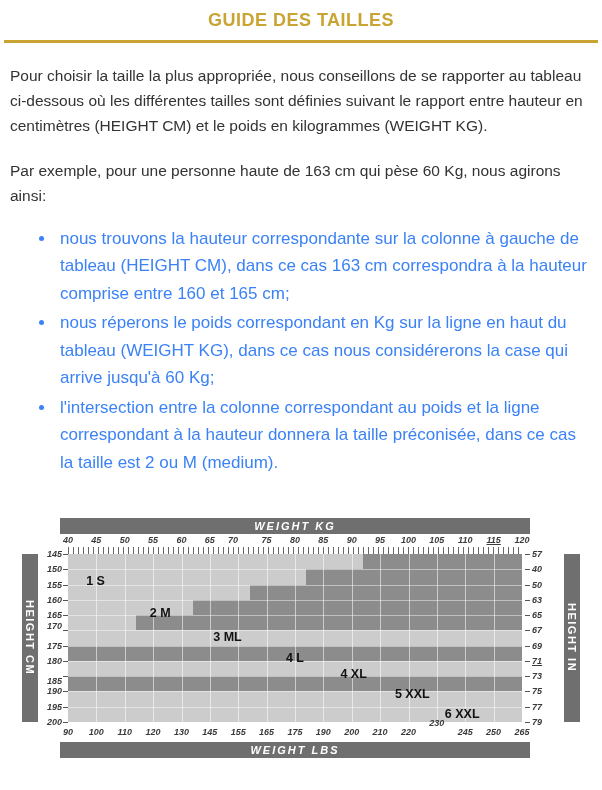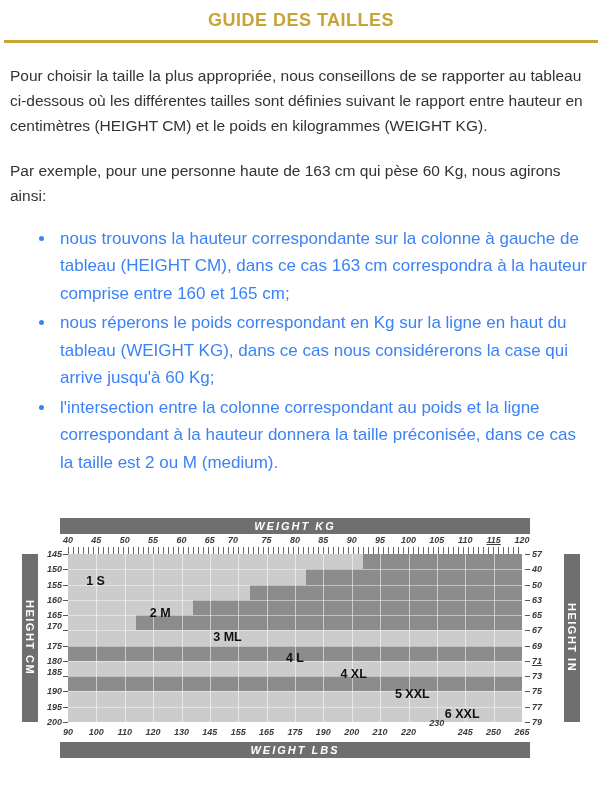--- a/index.html
+++ b/index.html
@@ -238,21 +238,21 @@
           <div class="tick tick-left" style="left: 40px; width: 22px; top: 91.8182px;">160</div>
           <div class="dash" style="left: 63px; width: 5px; height: 1px; top: 91.8182px;"></div>
           <div class="tick tick-left" style="left: 40px; width: 22px; top: 107.091px;">165</div>
           <div class="dash" style="left: 63px; width: 5px; height: 1px; top: 107.091px;"></div>
           <div class="tick tick-left" style="left: 40px; width: 22px; top: 110px; margin-top: 8px;">170</div>
           <div class="dash" style="left: 63px; width: 5px; height: 1px; top: 122.364px;"></div>
           <div class="tick tick-left" style="left: 40px; width: 22px; top: 137.636px;">175</div>
           <div class="dash" style="left: 63px; width: 5px; height: 1px; top: 137.636px;"></div>
           <div class="tick tick-left" style="left: 40px; width: 22px; top: 152.909px;">180</div>
           <div class="dash" style="left: 63px; width: 5px; height: 1px; top: 152.909px;"></div>
-          <div class="tick tick-left" style="left: 40px; width: 22px; top: 164px;">185</div>
+          <div class="tick tick-left" style="left: 40px; width: 22px; top: 173px;">185</div>
           <div class="dash" style="left: 63px; width: 5px; height: 1px; top: 168.182px;"></div>
           <div class="tick tick-left" style="left: 40px; width: 22px; top: 183.455px;">190</div>
           <div class="dash" style="left: 63px; width: 5px; height: 1px; top: 183.455px;"></div>
           <div class="tick tick-left" style="left: 40px; width: 22px; top: 198.727px;">195</div>
           <div class="dash" style="left: 63px; width: 5px; height: 1px; top: 198.727px;"></div>
           <div class="tick tick-left" style="left: 40px; width: 22px; top: 214px;">200</div>
           <div class="dash" style="left: 63px; width: 5px; height: 1px; top: 214px;"></div>
         </div>
       <div id="ticks-right">
           <div class="tick tick-right" style="left: 532px; width: 20px; top: 46px;">57</div>

